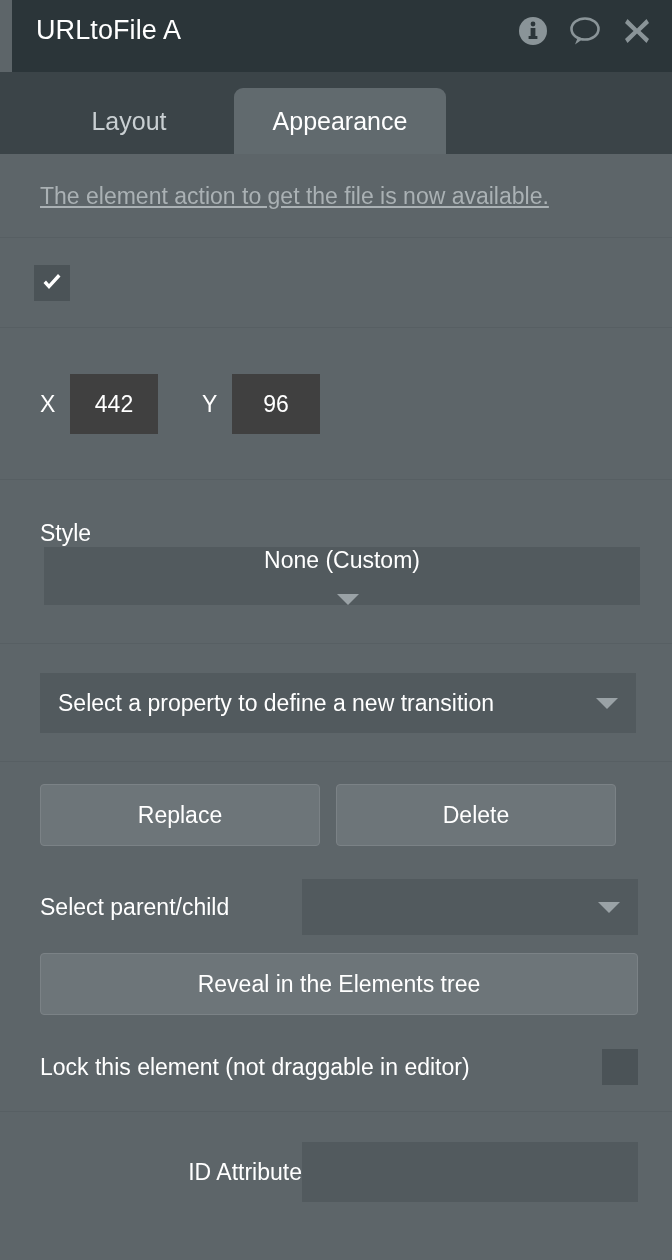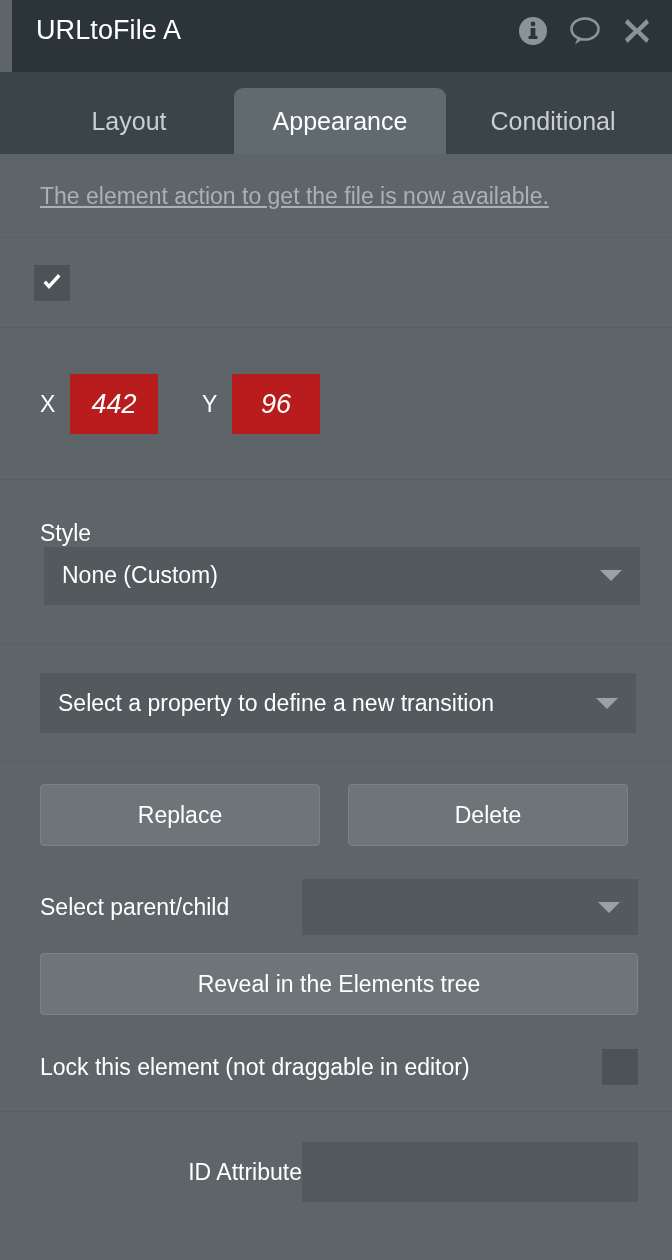--- a/index.html
+++ b/index.html
@@ -142,29 +142,28 @@
   }
   .xy-label {
     color: #ffffff;
     font-size: 23px;
     width: 36px;
     padding-left: 6px;
   }
   .xy-input {
     width: 88px;
     height: 60px;
-    background: #b91c1c;
-    color: #ffffff;
-    font-size: 27px;
+    background: #404040;
+    color: #ffffff;
+    font-size: 23px;
     display: flex;
     align-items: center;
     justify-content: center;
     cursor: text;
     margin-right: 38px;
-    font-style: italic;
   }
 
   .style-row {
     height: 164px;
     flex-direction: column;
     align-items: flex-start;
     justify-content: center;
     padding: 0 34px;
   }
   .style-label {
@@ -193,36 +192,36 @@
   .select-value.empty { color: transparent; }
   .caret {
     width: 0; height: 0;
     border-left: 11px solid transparent;
     border-right: 11px solid transparent;
     border-top: 11px solid #9aa2a6;
     flex: 0 0 auto;
     margin-left: 12px;
   }
 
-  .style-select { width: 596px; margin-left: 10px; }
+  .style-select { width: 596px; margin-left: 10px; flex-direction: column; }
 
   .transition-row {
     height: 118px;
     padding: 0 34px;
   }
   .transition-select {
     width: 596px;
     margin-left: 6px;
     height: 60px;
   }
 
   .buttons-row {
     height: 106px;
     padding: 0 34px;
-    gap: 28px;
+    gap: 16px;
   }
   .btn {
     height: 62px;
     background: #6d7579;
     border: 1px solid #7b8286;
     border-radius: 4px;
     color: #ffffff;
     font-size: 23px;
     display: flex;
     align-items: center;
@@ -316,23 +315,20 @@
     </div>
   </div>
 
   <div class="tabbar">
     <div class="tab tab-layout">
       <span>Layout</span>
     </div>
     <div class="tab active tab-appearance">
       <span>Appearance</span>
     </div>
-    <div class="tab tab-conditional">
-      <span>Conditional</span>
-    </div>
   </div>
 
   <div class="body">
 
     <div class="row note-row divider-below">
       <div class="note-text">The element action to get the file is now available.</div>
     </div>
 
     <div class="row visible-row divider-below">
       <div class="checkbox">

